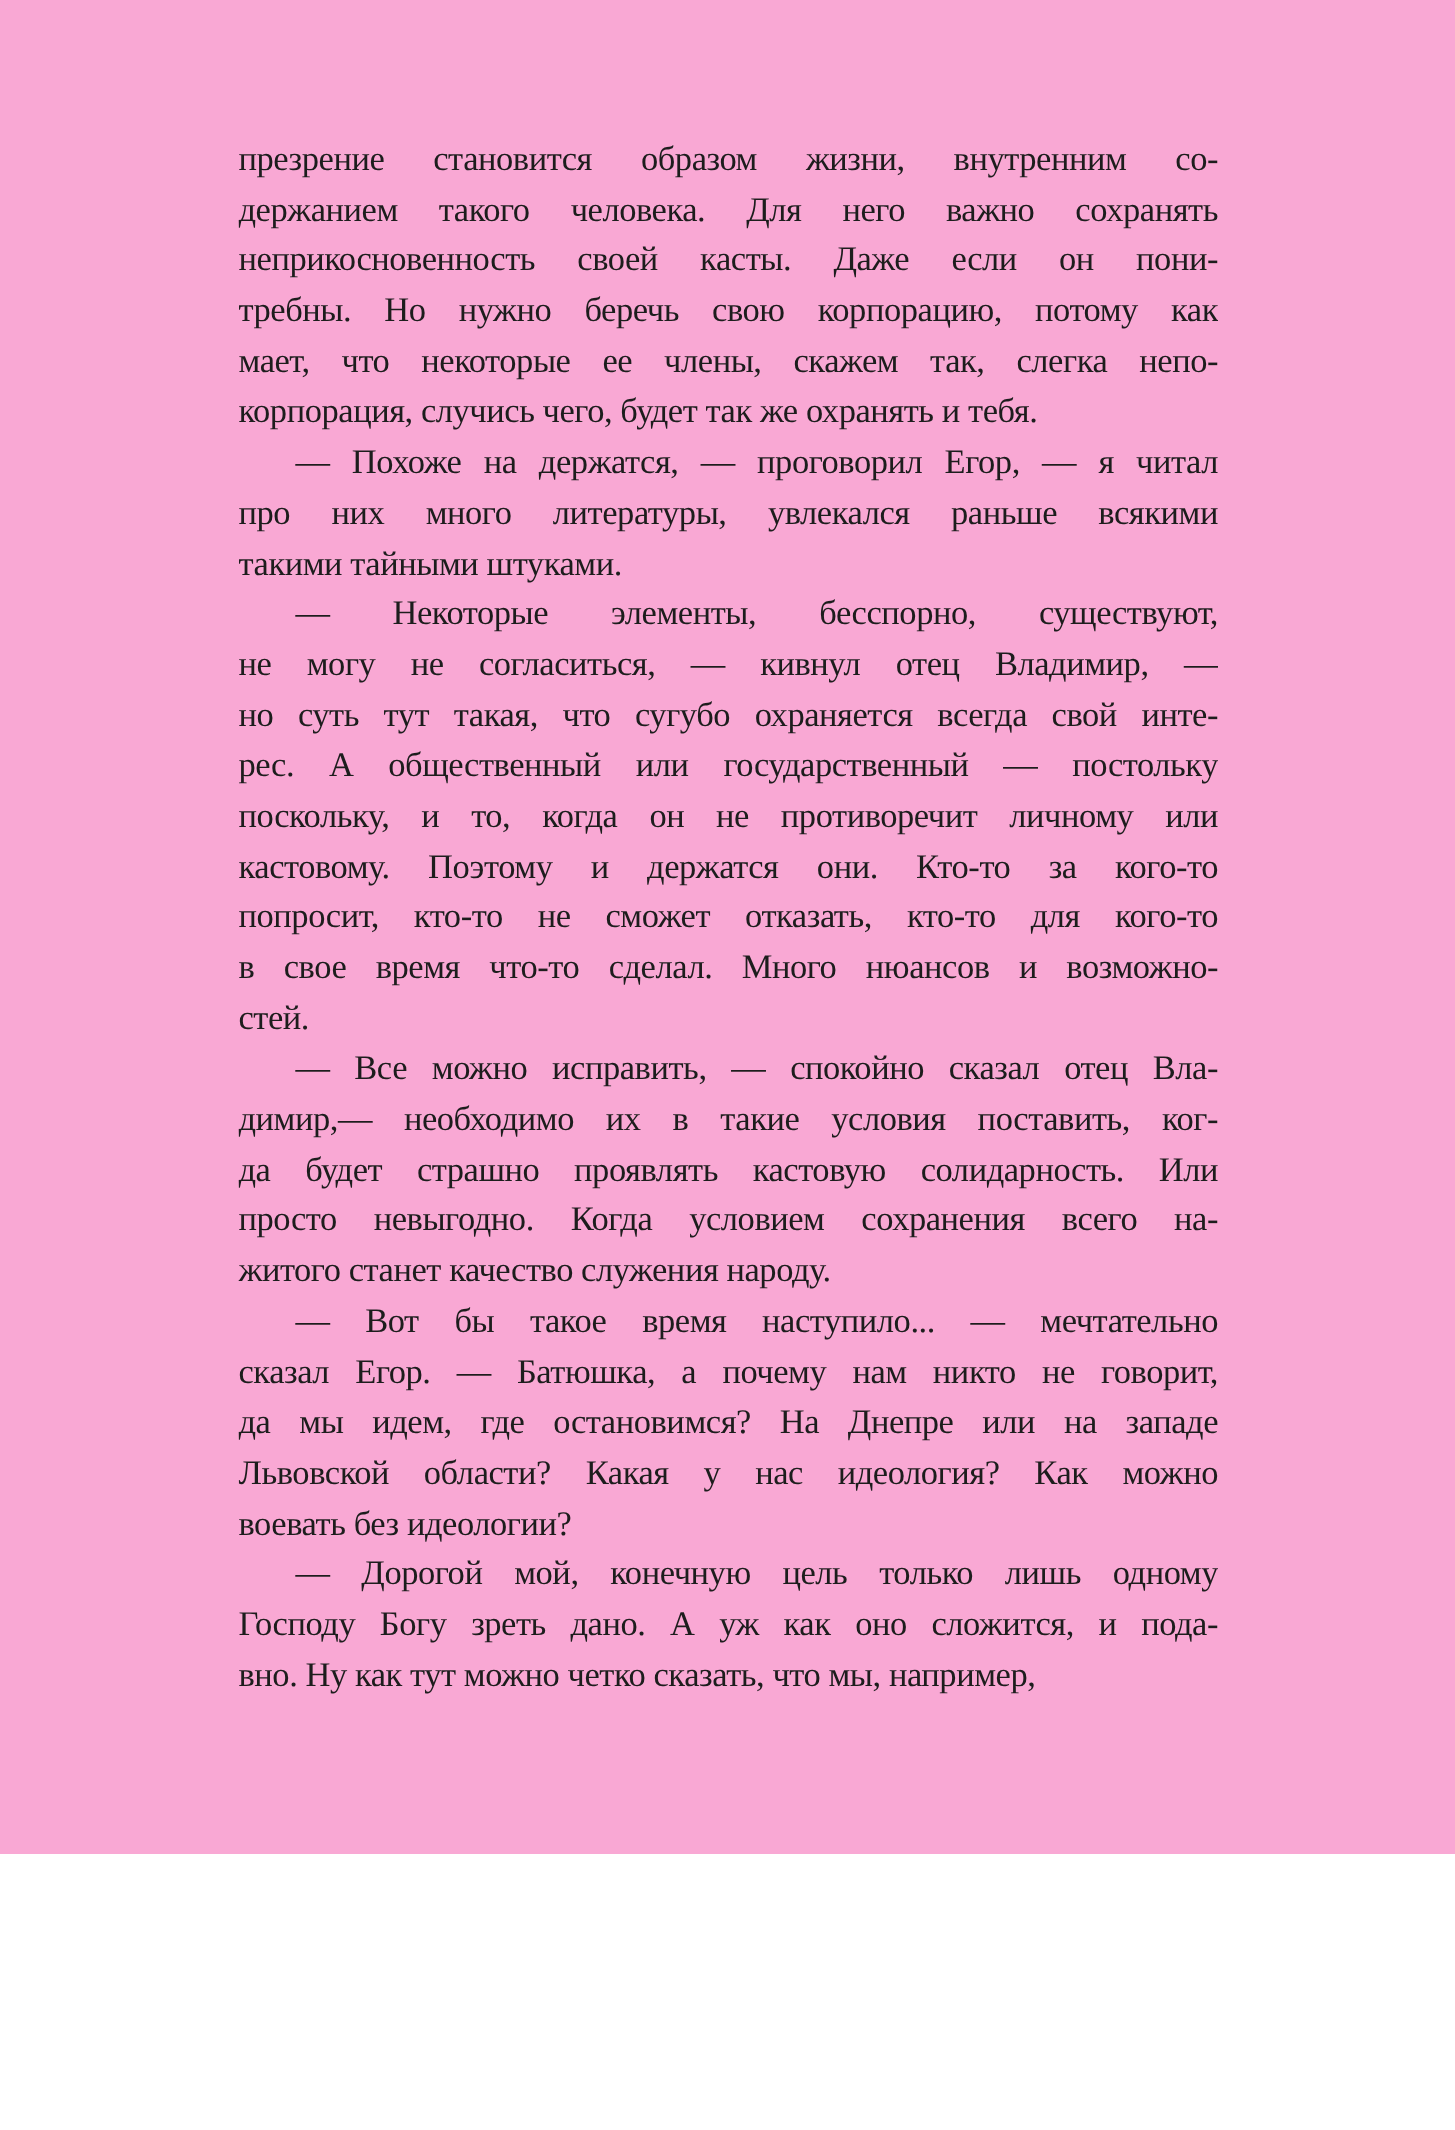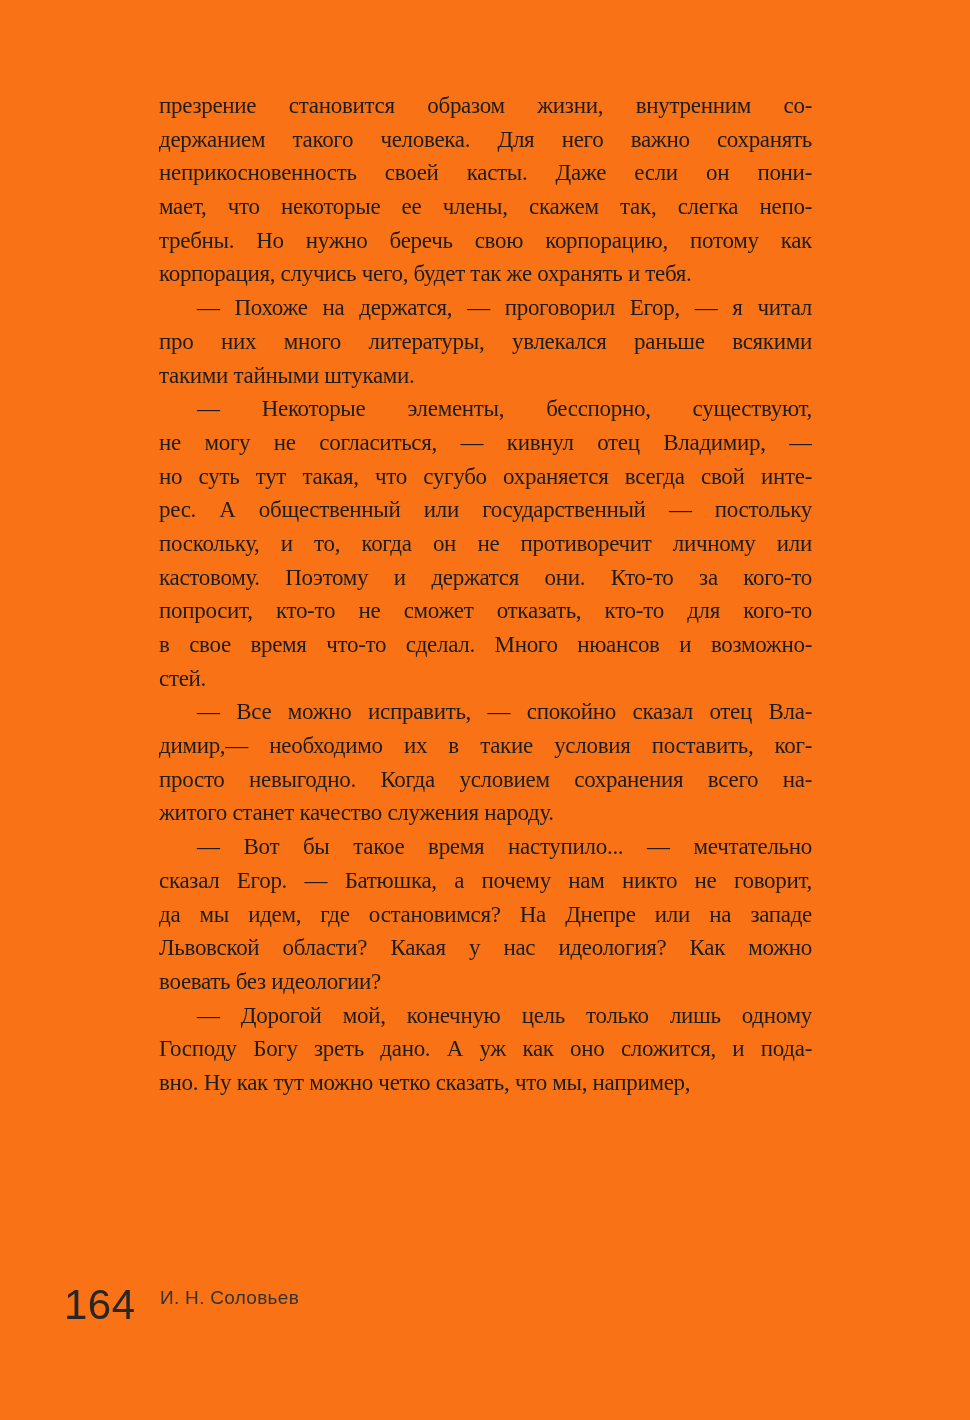--- a/index.html
+++ b/index.html
@@ -1,20 +1,20 @@
 <!DOCTYPE html>
 <html><head>
 <meta charset="utf-8">
 <style>
   html, body { margin: 0; padding: 0; background: #ffffff; }
   .page {
     position: relative;
     width: 970px;
-    height: 1420px;
-    background: #f97316;
+    height: 1236px;
+    background: #f9a8d4;
     overflow: hidden;
     font-family: "Liberation Serif", "DejaVu Serif", serif;
   }
   .text-block {
     position: absolute;
     left: 159px;
     top: 89px;
     width: 653px;
     font-size: 23px;
     line-height: 33.7px;
@@ -62,22 +62,22 @@
 </head>
 <body>
 
 <div class="page">
 
   <div class="text-block">
       <div class="paragraph">
         <div class="line just">презрение становится образом жизни, внутренним со-</div>
         <div class="line just">держанием такого человека. Для него важно сохранять</div>
         <div class="line just">неприкосновенность своей касты. Даже если он пони-</div>
+        <div class="line just">требны. Но нужно беречь свою корпорацию, потому как</div>
         <div class="line just">мает, что некоторые ее члены, скажем так, слегка непо-</div>
-        <div class="line just">требны. Но нужно беречь свою корпорацию, потому как</div>
         <div class="line last">корпорация, случись чего, будет так же охранять и тебя.</div>
       </div>
       <div class="paragraph">
         <div class="line just indent">— Похоже на держатся, — проговорил Егор, — я читал</div>
         <div class="line just">про них много литературы, увлекался раньше всякими</div>
         <div class="line last">такими тайными штуками.</div>
       </div>
       <div class="paragraph">
         <div class="line just indent">— Некоторые элементы, бесспорно, существуют,</div>
         <div class="line just">не могу не согласиться, — кивнул отец Владимир, —</div>
@@ -85,20 +85,21 @@
         <div class="line just">рес. А общественный или государственный — постольку</div>
         <div class="line just">поскольку, и то, когда он не противоречит личному или</div>
         <div class="line just">кастовому. Поэтому и держатся они. Кто-то за кого-то</div>
         <div class="line just">попросит, кто-то не сможет отказать, кто-то для кого-то</div>
         <div class="line just">в свое время что-то сделал. Много нюансов и возможно-</div>
         <div class="line last">стей.</div>
       </div>
       <div class="paragraph">
         <div class="line just indent">— Все можно исправить, — спокойно сказал отец Вла-</div>
         <div class="line just">димир,— необходимо их в такие условия поставить, ког-</div>
+        <div class="line just">да будет страшно проявлять кастовую солидарность. Или</div>
         <div class="line just">просто невыгодно. Когда условием сохранения всего на-</div>
         <div class="line last">житого станет качество служения народу.</div>
       </div>
       <div class="paragraph">
         <div class="line just indent">— Вот бы такое время наступило... — мечтательно</div>
         <div class="line just">сказал Егор. — Батюшка, а почему нам никто не говорит,</div>
         <div class="line just">да мы идем, где остановимся? На Днепре или на западе</div>
         <div class="line just">Львовской области? Какая у нас идеология? Как можно</div>
         <div class="line last">воевать без идеологии?</div>
       </div>

